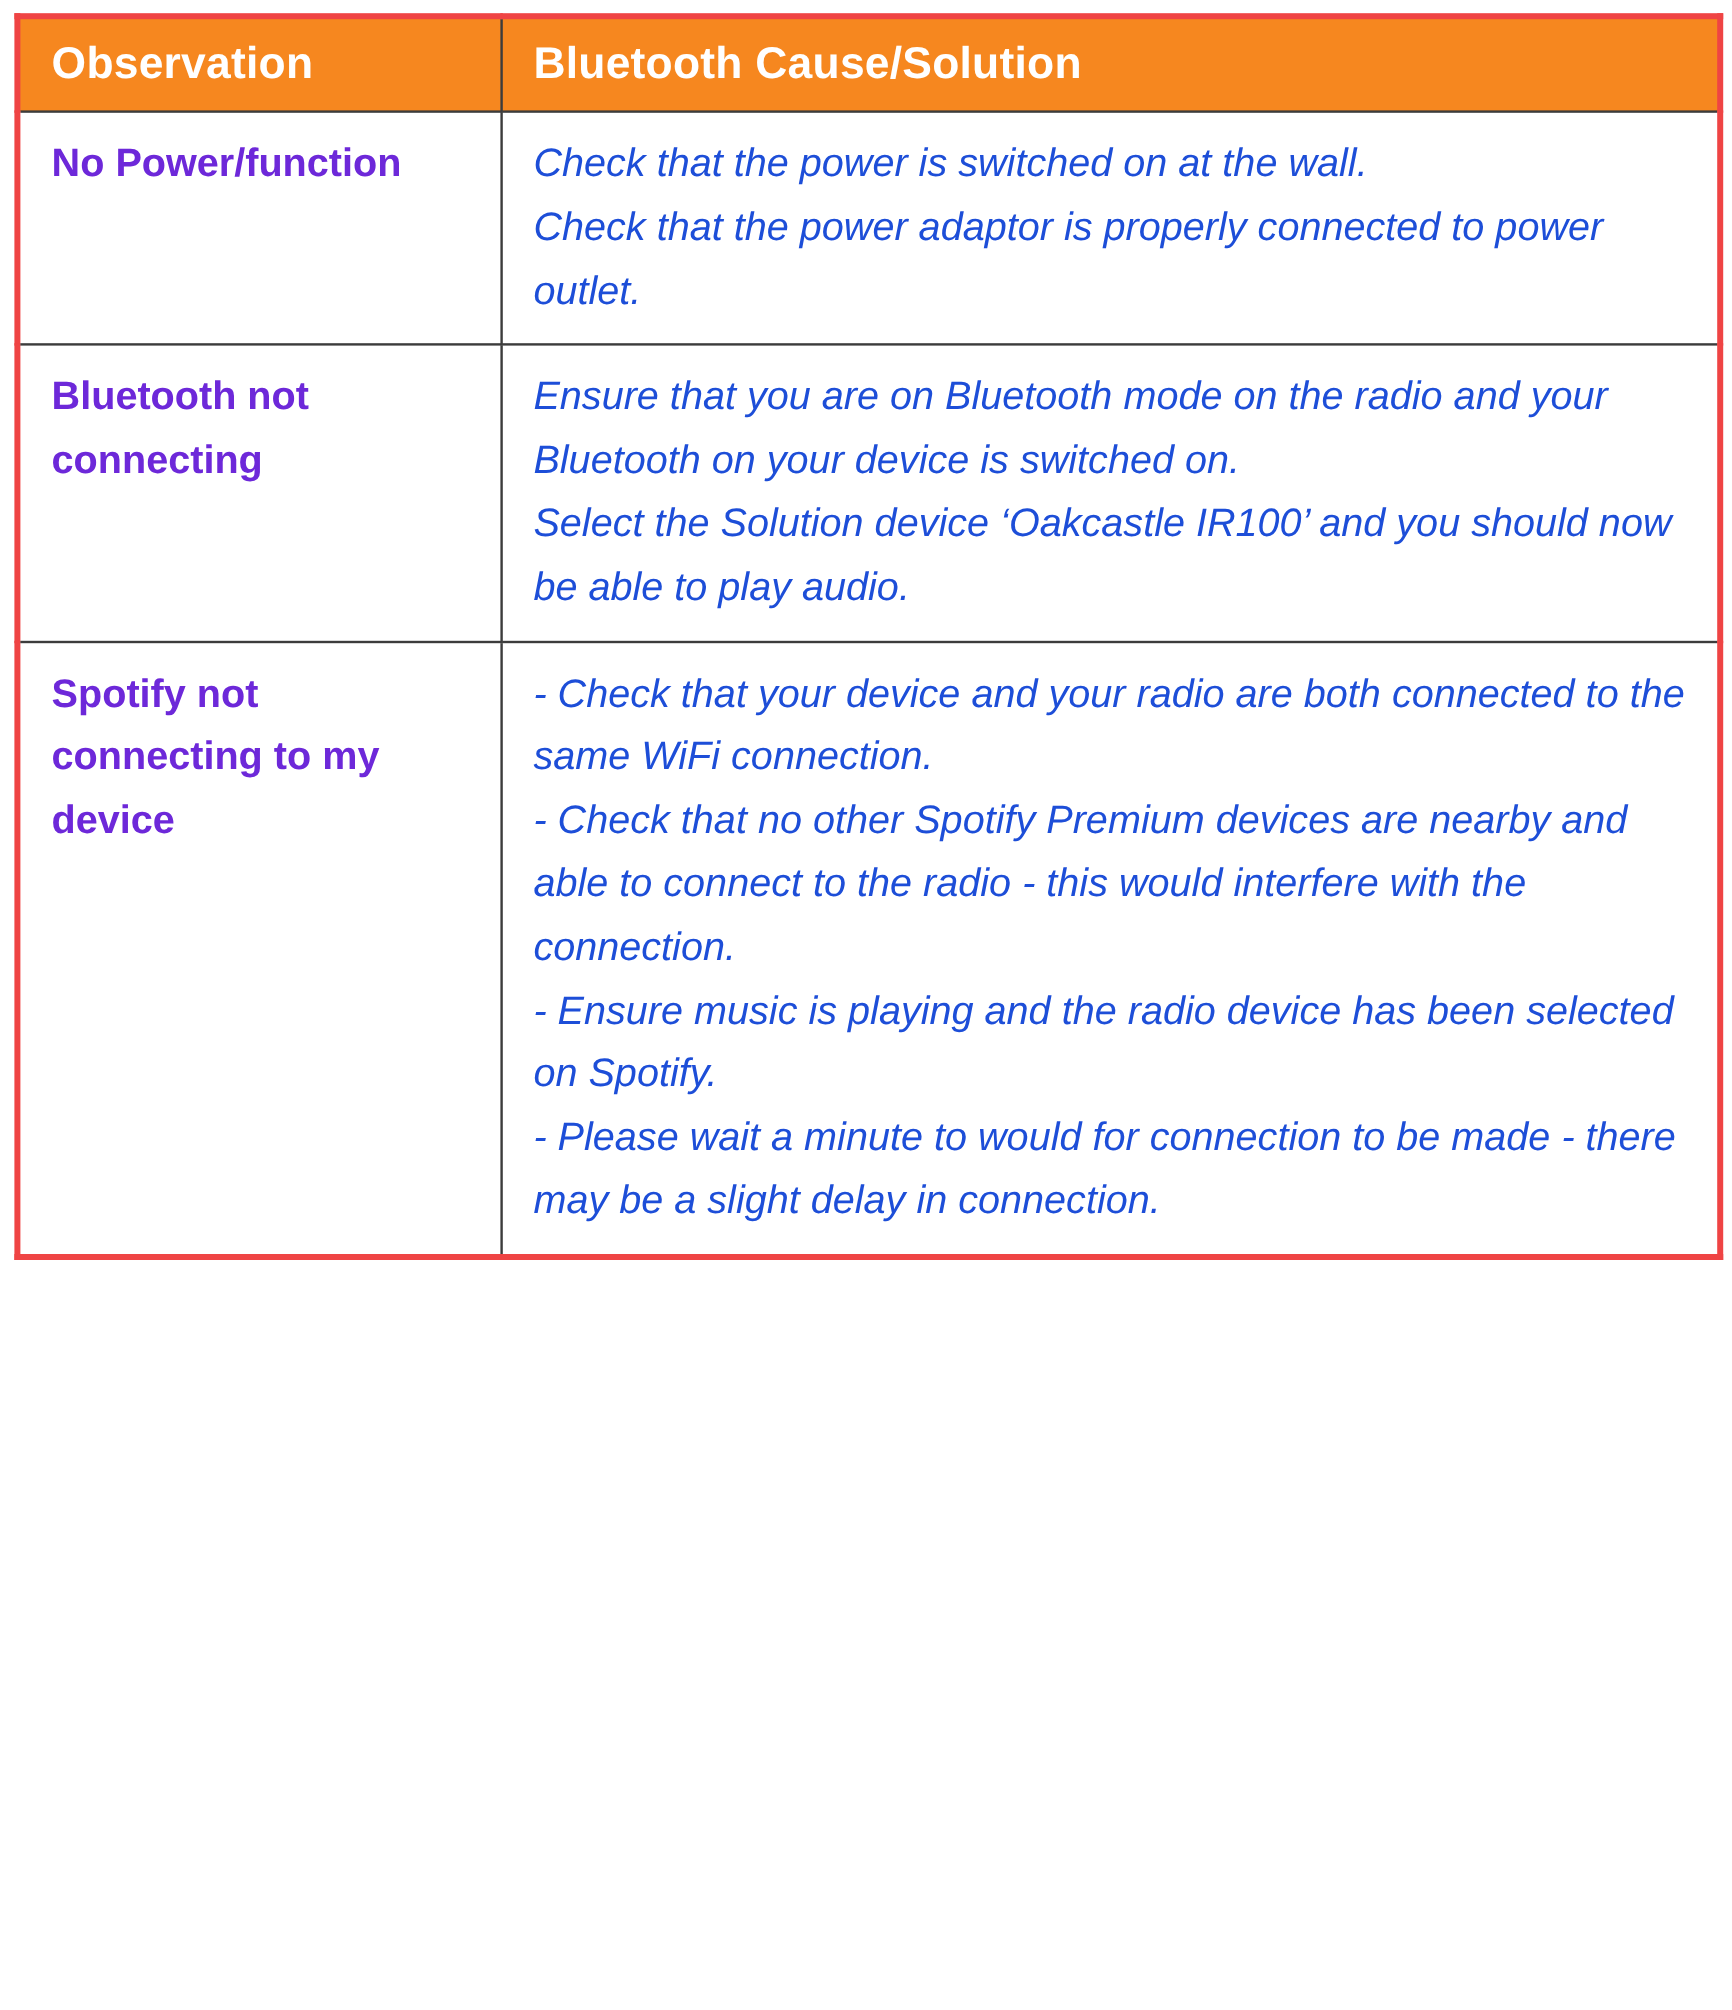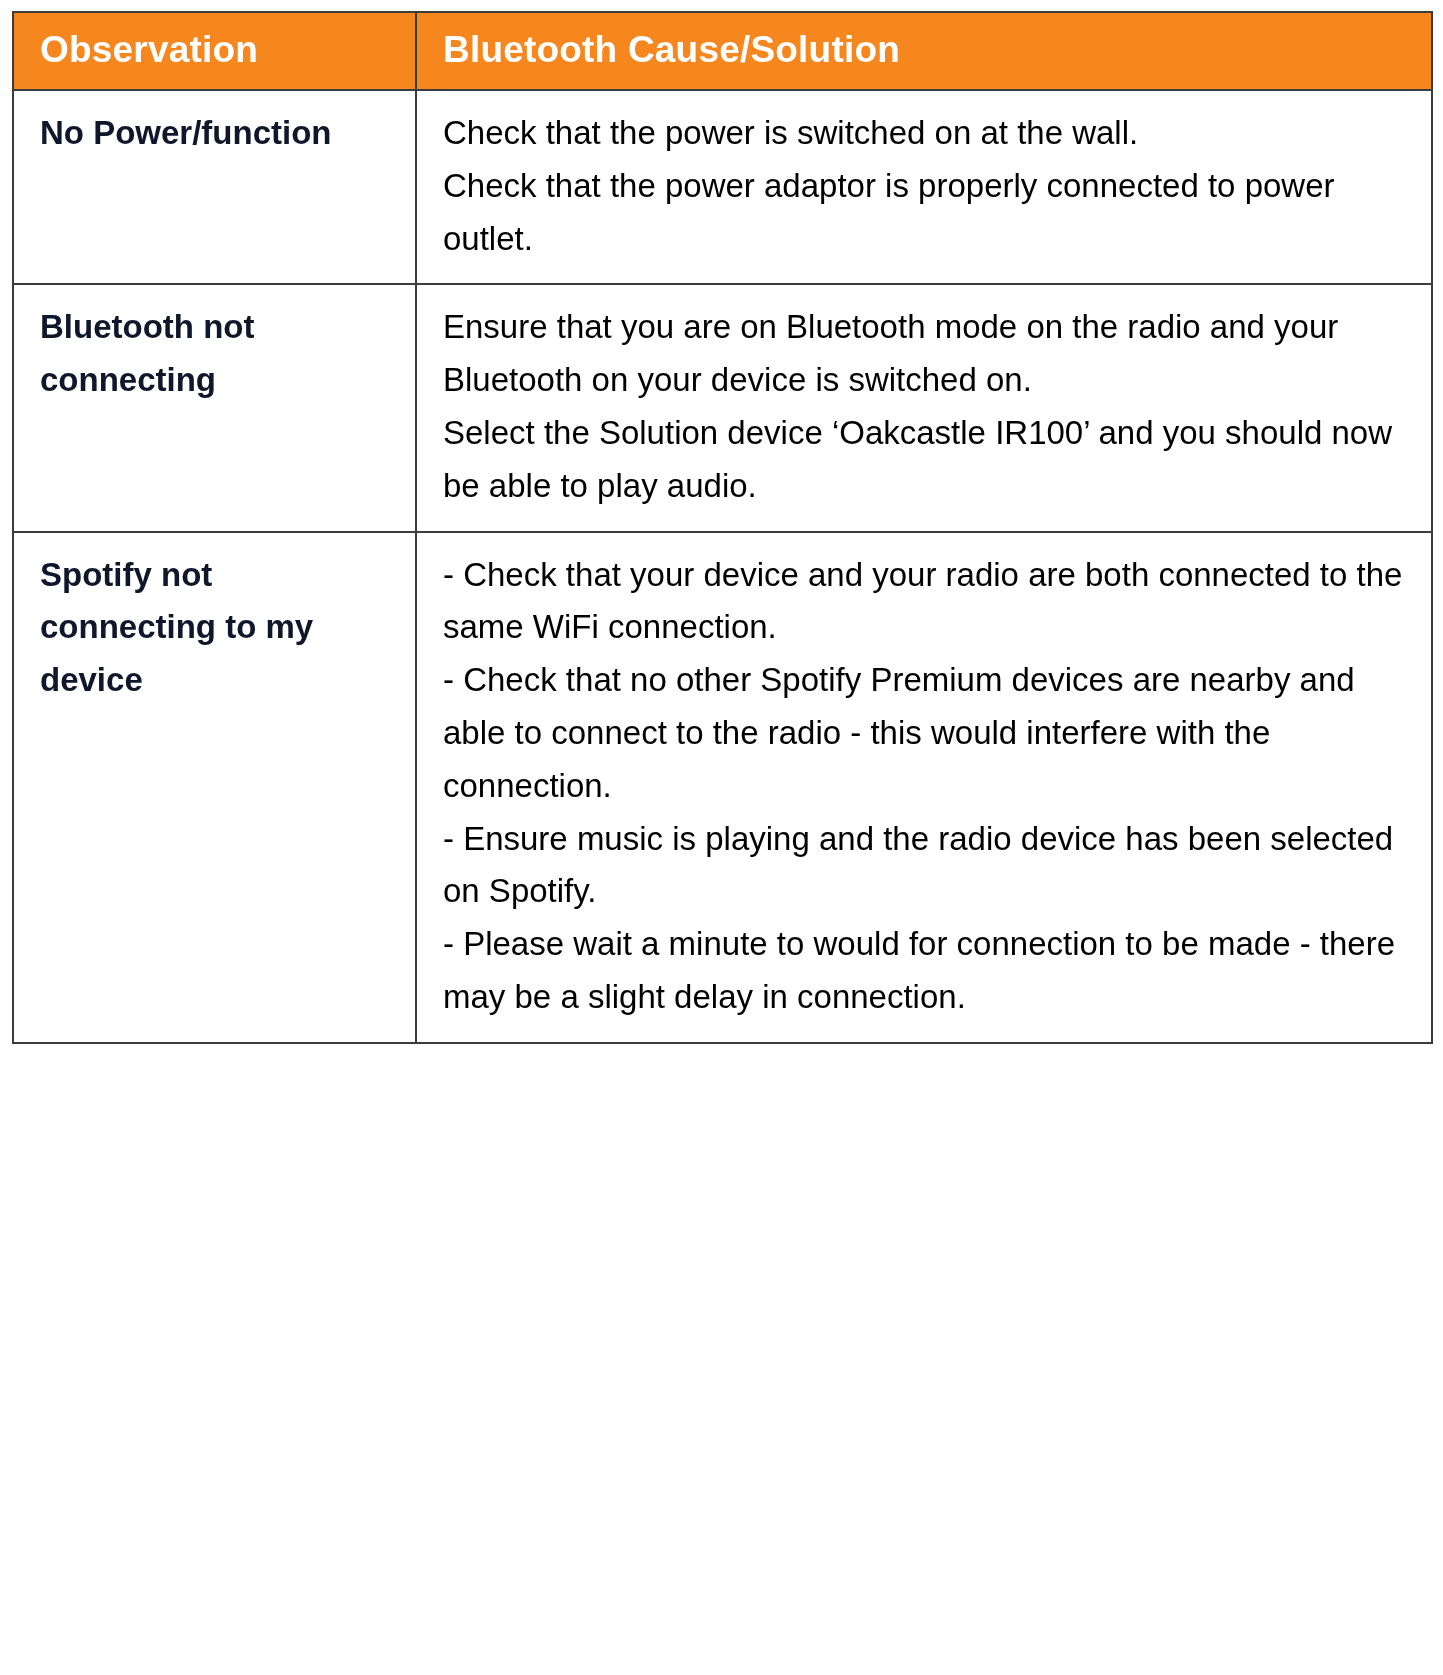--- a/index.html
+++ b/index.html
@@ -11,21 +11,21 @@
   .page {
     width: 1443px;
     min-height: 1675px;
     box-sizing: border-box;
     padding: 11px 12px;
     background: #ffffff;
   }
   table.trouble {
     width: 1419px;
     border-collapse: collapse;
-    border: 1px solid #ef4444;
+    border: 5px solid #ef4444;
     table-layout: fixed;
   }
   th, td {
     border: 2px solid #3c3c3c;
     vertical-align: top;
     text-align: left;
   }
   col.c-obs { width: 403px; }
   col.c-sol { width: 1016px; }
   thead th {
@@ -36,24 +36,25 @@
     padding: 16px 26px 18px 26px;
     letter-spacing: 0.2px;
   }
   td {
     font-size: 33px;
     line-height: 1.6;
     padding: 16px 26px 18px 26px;
   }
   td.obs {
     font-weight: 700;
-    color: #0f172a;
+    color: #6d28d9;
   }
   td.sol {
-    color: #000000;
+    color: #1d4ed8;
+    font-style: italic;
   }
   td.sol .line { margin: 0; }
   tr.r2 td { height: 158px; } 
 </style>
 </head>
 <body>
 
 <div class="page">
   <table class="trouble">
     <colgroup>

